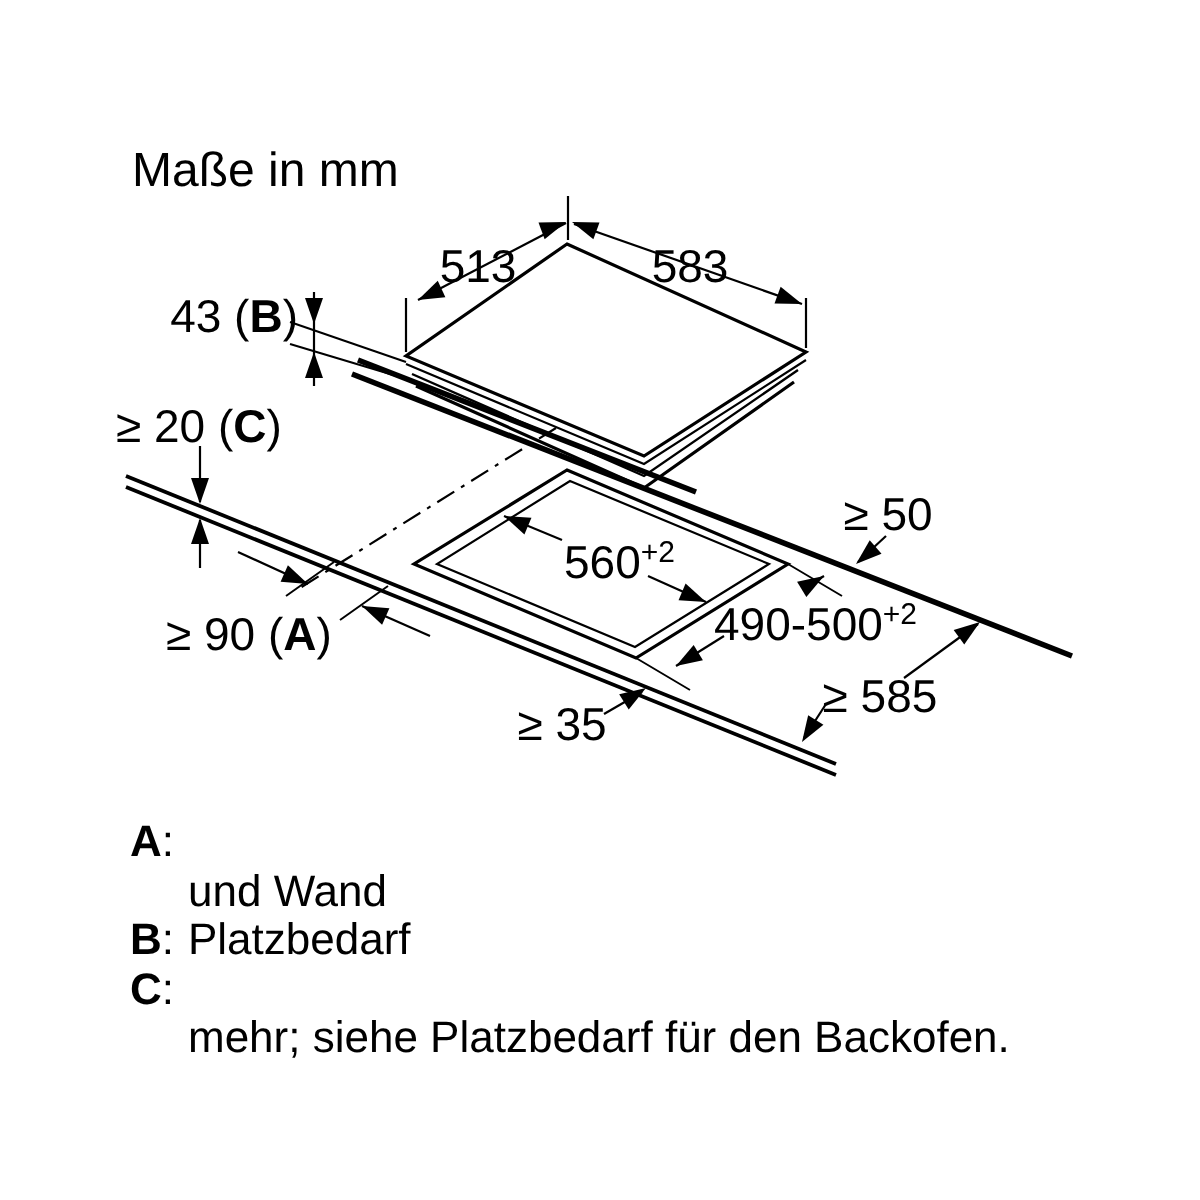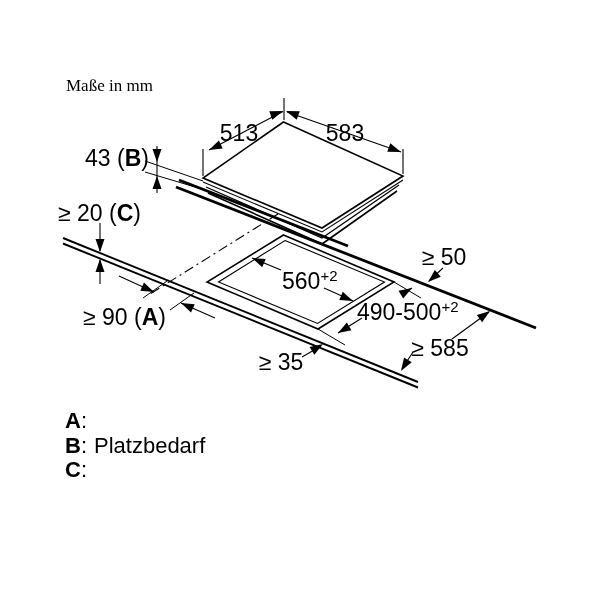--- a/index.html
+++ b/index.html
@@ -1,21 +1,21 @@
 <!DOCTYPE html>
 <html><head>
 <meta charset="utf-8">
 <style>
   html,body{margin:0;padding:0;background:#fff;}
   .stage{
     position:relative;width:600px;height:600px;background:#fff;overflow:hidden;
     font-family:"Liberation Sans", sans-serif;color:#000;
   }
   .title{
-    position:absolute;left:66px;top:72px;font-size:17px;line-height:28px;color:#000;font-family:Liberation Serif, serif;
+    position:absolute;left:66px;top:72px;font-size:24px;line-height:28px;color:#000;
   }
   svg{position:absolute;left:0;top:0;}
   svg text{font-family:"Liberation Sans", sans-serif;font-size:23px;fill:#000;}
   svg .sup{font-size:15px;}
   svg .b{font-weight:bold;}
   .legend{
     position:absolute;left:65px;top:409px;width:500px;
     font-size:22px;line-height:24.6px;color:#000;
   }
   .legend .row{display:flex;}
@@ -137,23 +137,28 @@
       <text x="281" y="370" text-anchor="middle">≥ 35</text>
     </g>
   </svg>
 
   <div class="legend">
     <div class="row">
       <span class="ltr"><span class="l">A</span><span>:</span></span>
     </div>
     <div class="row">
       <span class="ltr"><span class="l"></span><span></span></span>
+      <span class="txt">und Wand</span>
     </div>
     <div class="row">
       <span class="ltr"><span class="l">B</span><span>:</span></span>
       <span class="txt">Platzbedarf</span>
     </div>
     <div class="row">
       <span class="ltr"><span class="l">C</span><span>:</span></span>
     </div>
+    <div class="row">
+      <span class="ltr"><span class="l"></span><span></span></span>
+      <span class="txt">mehr; siehe Platzbedarf für den Backofen.</span>
+    </div>
   </div>
 
 </div>
 
 </body></html>

